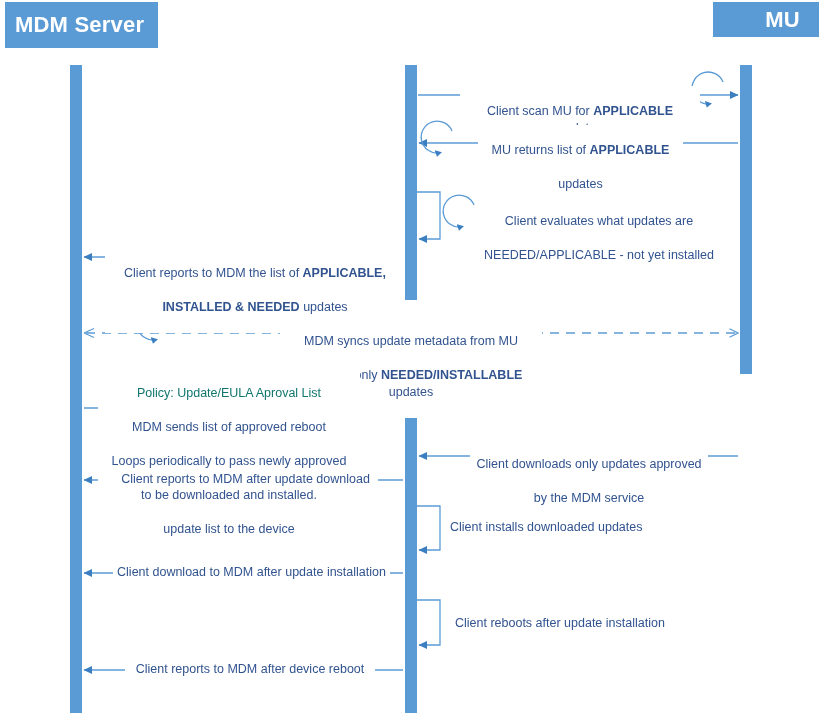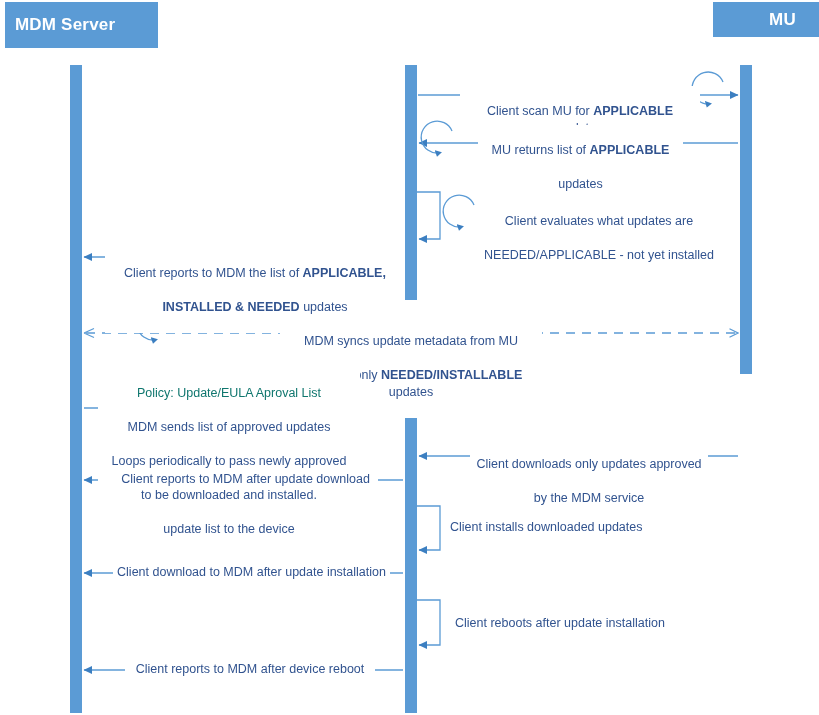--- a/index.html
+++ b/index.html
@@ -14,21 +14,21 @@
     position: relative;
     width: 819px;
     height: 715px;
     background: #ffffff;
     overflow: hidden;
   }
   .actor-box {
     position: absolute;
     background: #5B9BD5;
     color: #ffffff;
-    font-size: 17px;
+    font-size: 22px;
     font-weight: bold;
     display: flex;
     align-items: center;
     justify-content: center;
     letter-spacing: 0.2px;
   }
   .actor-box.left-align { justify-content: flex-start; padding-left: 10px; }
   .lifeline {
     position: absolute;
     width: 12px;
@@ -165,21 +165,21 @@
     <div><b>INSTALLED &amp; NEEDED</b><span> updates</span></div>
   </div>
 
   <div class="msg-label" style="left:280px; top:316px; width:262px;">
     <div>MDM syncs update metadata from MU</div>
     <div><span>based on only </span><b>NEEDED/INSTALLABLE</b><span> updates</span></div>
   </div>
 
   <div class="msg-label" style="left:98px; top:368px; width:262px;">
     <div class="policy">Policy: Update/EULA Aproval List</div>
-    <div>MDM sends list of approved updates</div>
+    <div>MDM sends list of approved reboot</div>
     <div>Loops periodically to pass newly approved</div>
     <div>to be downloaded and installed.</div>
     <div>update list to the device</div>
   </div>
 
   <div class="msg-label" style="left:470px; top:439px; width:238px;">
     <div>Client downloads only updates approved</div>
     <div>by the MDM service</div>
   </div>
 

